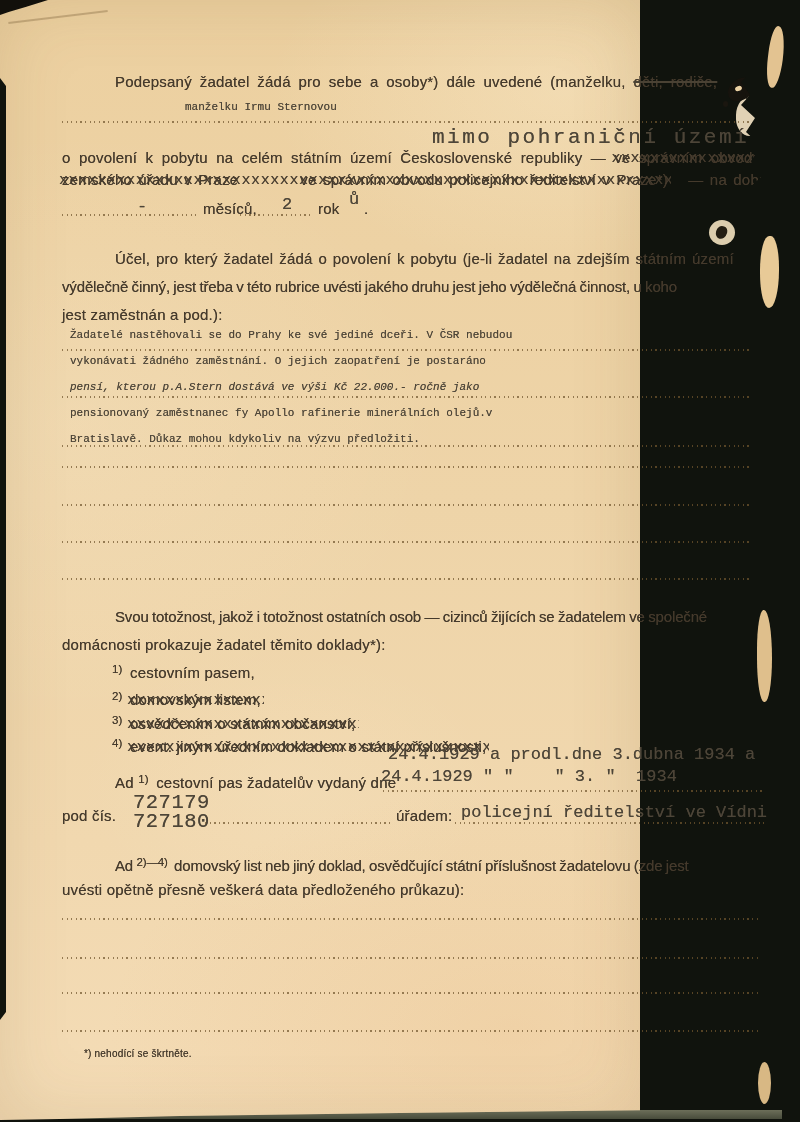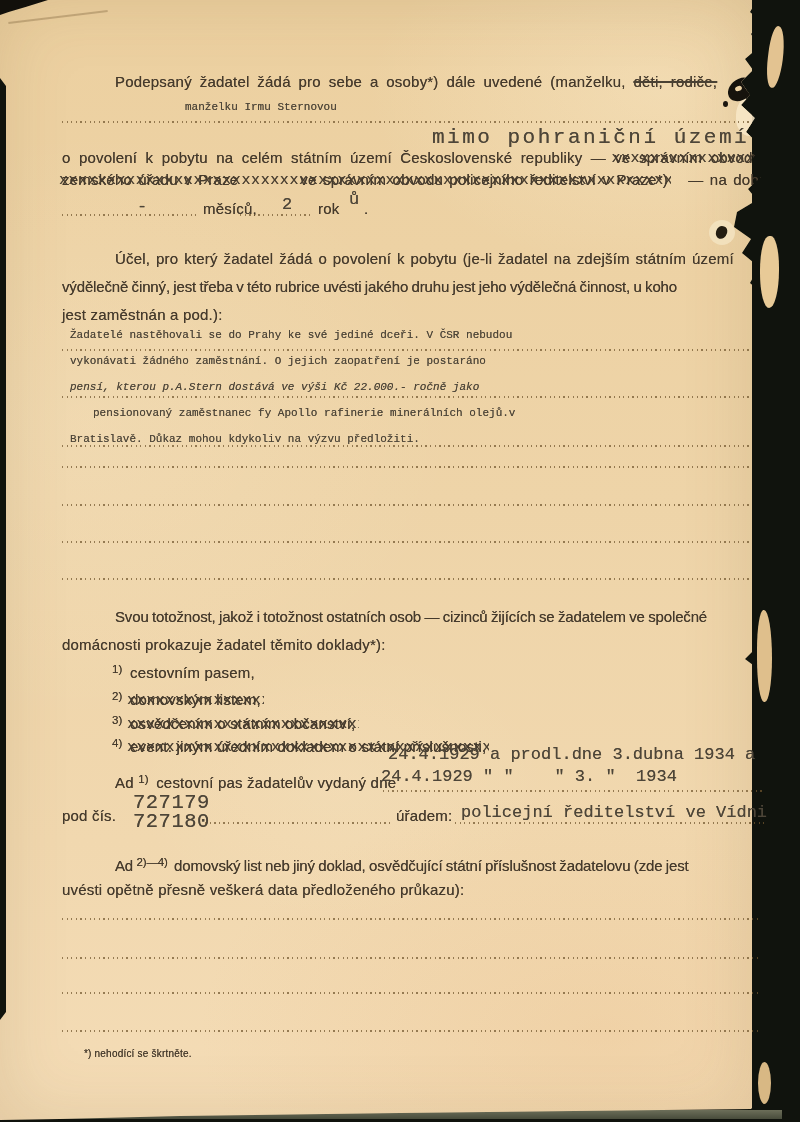--- a/index.html
+++ b/index.html
@@ -12,21 +12,21 @@
   .bed-strip{position:absolute;left:60px;top:1110px;width:722px;height:9px;
     background:linear-gradient(180deg,#83856c,#565a47);opacity:.8;z-index:0;}
   
   .flap{position:absolute;background:#e3c391;z-index:1;}
   .flap.f1{left:768px;top:26px;width:15px;height:62px;border-radius:45% 55% 50% 50%;transform:rotate(7deg);}
   .flap.f2{left:760px;top:236px;width:19px;height:72px;border-radius:50% 45% 55% 50%;background:#e8ca97;}
   .flap.f3{left:757px;top:610px;width:15px;height:92px;border-radius:45% 55% 50% 50%;background:#dfbf8c;}
   .flap.f4{left:758px;top:1062px;width:13px;height:42px;border-radius:50%;background:#d8b884;}
 
   .paper{
-    position:absolute;left:0;top:0;width:752px;height:1122px;z-index:2;
+    position:absolute;left:0;top:0;width:640px;height:1122px;z-index:2;
     background:
       radial-gradient(ellipse 420px 260px at 88% 8%, rgba(252,238,208,.35), transparent 70%),
       radial-gradient(ellipse 520px 420px at 12% 38%, rgba(255,246,226,.16), transparent 70%),
       radial-gradient(ellipse 560px 340px at 80% 92%, rgba(231,186,132,.28), transparent 72%),
       radial-gradient(ellipse 300px 200px at 45% 70%, rgba(255,244,220,.12), transparent 70%),
       linear-gradient(180deg,#ecd0a0 0%,#eed4a8 45%,#f1d8af 75%,#f4dcb6 100%);
     box-shadow:inset 0 0 70px rgba(120,85,40,.16);
     clip-path:polygon(
       0px 0px,757px 0px,750px 12px,761px 22px,751px 34px,759px 47px,745px 59px,753px 70px,
       741px 82px,750px 95px,741px 105px,755px 118px,746px 132px,761px 146px,751px 161px,
@@ -139,21 +139,21 @@
   <div class="typed t17" style="left:349px;top:190px;">ů</div>
   <div class="printed" style="left:364px;top:199px;">.</div>
 
   <div class="printed ind ws15" style="left:62px;top:249px;">Účel, pro který žadatel žádá o povolení k pobytu (je-li žadatel na zdejším státním území</div>
   <div class="printed tight" style="left:62px;top:277px;">výdělečně činný, jest třeba v této rubrice uvésti jakého druhu jest jeho výdělečná činnost, u koho</div>
   <div class="printed" style="left:62px;top:305px;">jest zaměstnán a pod.):</div>
 
   <div class="typed t164" style="left:70px;top:355px;">vykonávati žádného zaměstnání. O jejich zaopatření je postaráno</div>
   <div class="typed t164" style="left:70px;top:329px;">Žadatelé nastěhovali se do Prahy ke své jediné dceři. V ČSR nebudou</div>
   <div class="typed t164" style="left:70px;top:381px;font-style:italic;">pensí, kterou p.A.Stern dostává ve výši Kč 22.000.- ročně jako</div>
-  <div class="typed t164" style="left:70px;top:407px;margin-left:23px;">pensionovaný zaměstnanec fy Apollo rafinerie minerálních olejů.v</div>
+  <div class="typed t164" style="left:70px;top:407px;">pensionovaný zaměstnanec fy Apollo rafinerie minerálních olejů.v</div>
   <div class="typed t164" style="left:70px;top:433px;">Bratislavě. Důkaz mohou kdykoliv na výzvu předložiti.</div>
 
   <div class="rule" style="left:62px;top:349px;width:688px;"></div>
   <div class="rule" style="left:62px;top:396px;width:688px;"></div>
   <div class="rule" style="left:62px;top:445px;width:688px;"></div>
   <div class="rule" style="left:62px;top:466px;width:688px;"></div>
   <div class="rule" style="left:62px;top:504px;width:688px;"></div>
   <div class="rule" style="left:62px;top:541px;width:688px;"></div>
   <div class="rule" style="left:62px;top:578px;width:688px;"></div>
 

